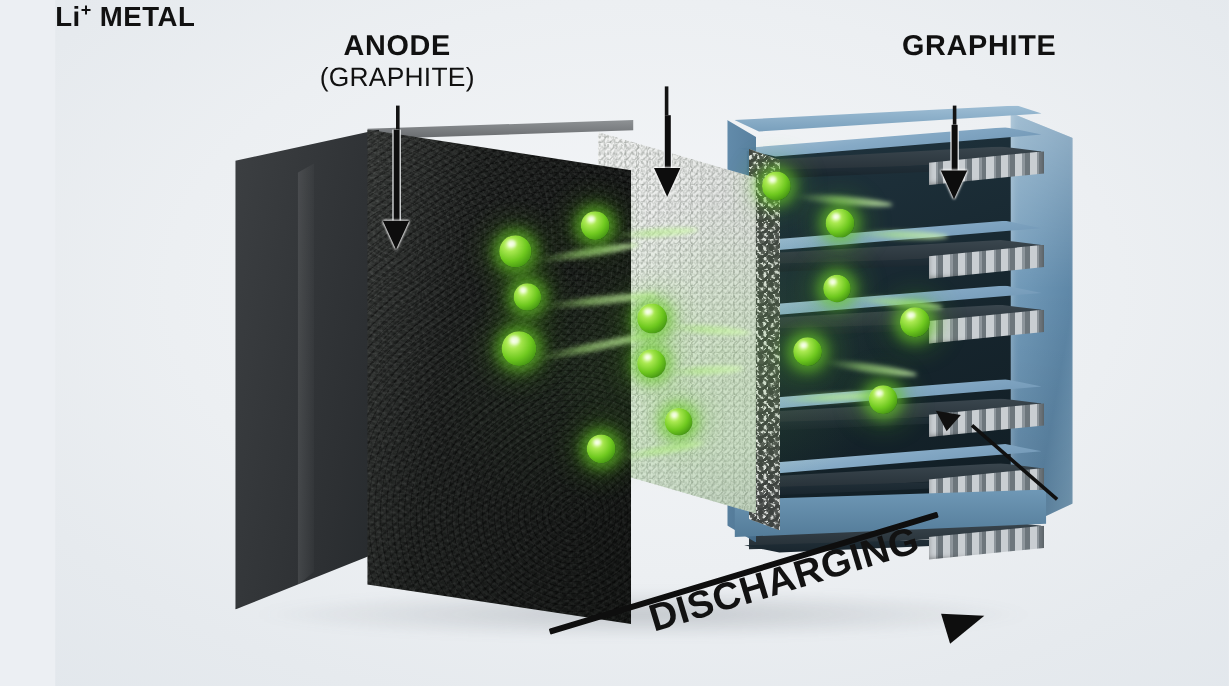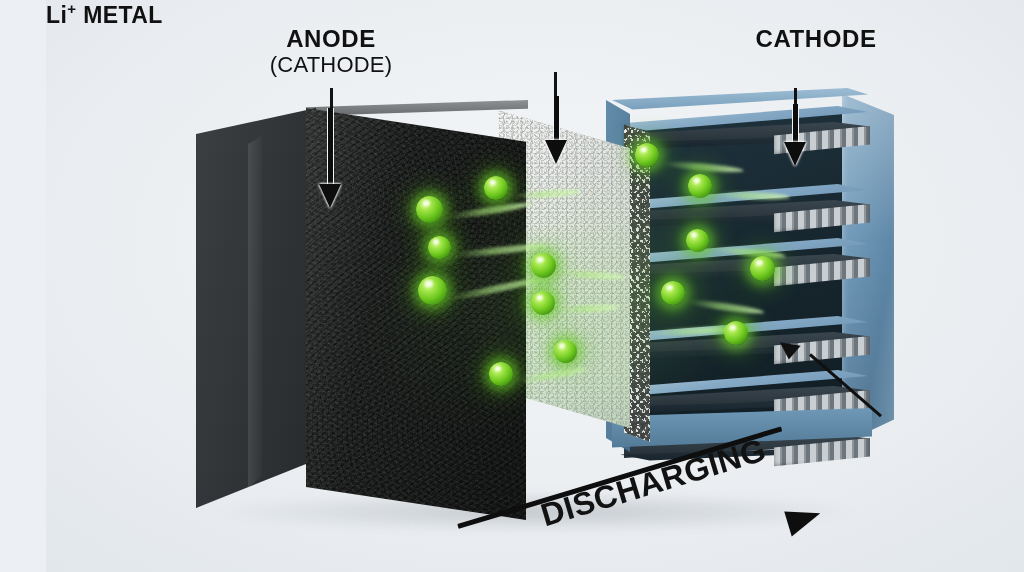--- a/index.html
+++ b/index.html
@@ -313,24 +313,24 @@
         <div class="ion" style="left: 642px; top: 174px; width: 24px; height: 24px;"></div>
         <div class="ion" style="left: 639.5px; top: 228.5px; width: 23px; height: 23px;"></div>
         <div class="ion" style="left: 703.5px; top: 255.5px; width: 25px; height: 25px;"></div>
         <div class="ion" style="left: 615px; top: 281px; width: 24px; height: 24px;"></div>
         <div class="ion" style="left: 678px; top: 321px; width: 24px; height: 24px;"></div>
       </div>
   </div>
 
   <div class="label" id="lbl-anode">
     <span class="l1">ANODE</span>
-    <span class="l2">(CATHODE)</span>
+    <span class="l2">(GRAPHITE)</span>
   </div>
   <div class="label" id="lbl-cath">
-    <span class="l1">CATHODE</span>
+    <span class="l1">GRAPHITE</span>
   </div>
 
   <div class="stem" id="stem-anode"></div>
   <div class="stem" id="stem-sep"></div>
   <div class="stem" id="stem-cath"></div>
 
   <div class="dn-arrow" id="arr-anode">
     <div class="shaft"></div>
       <div class="head"></div>
   </div>

